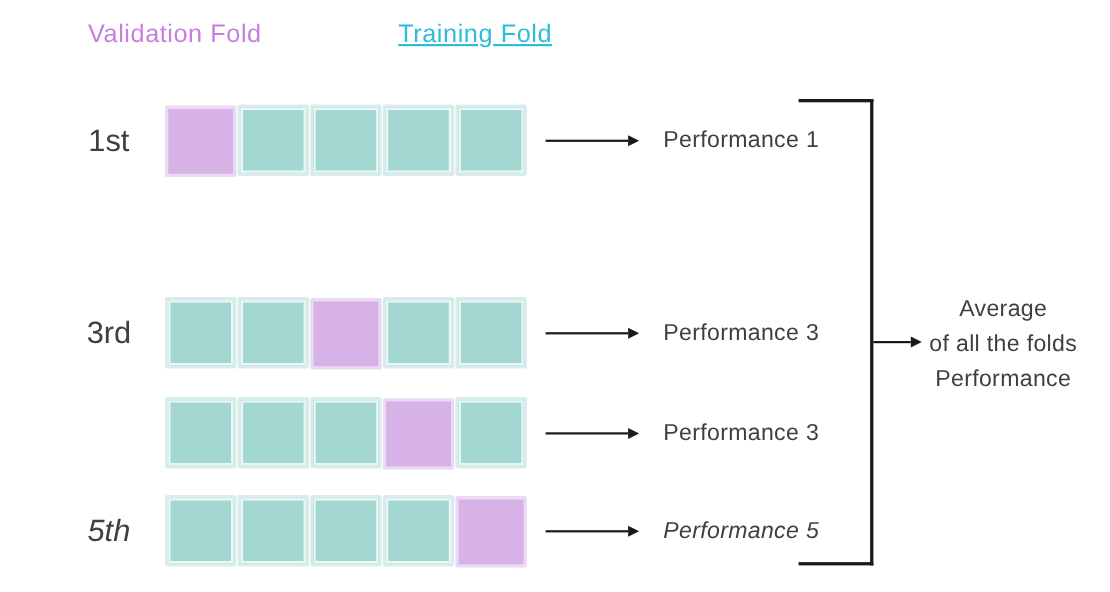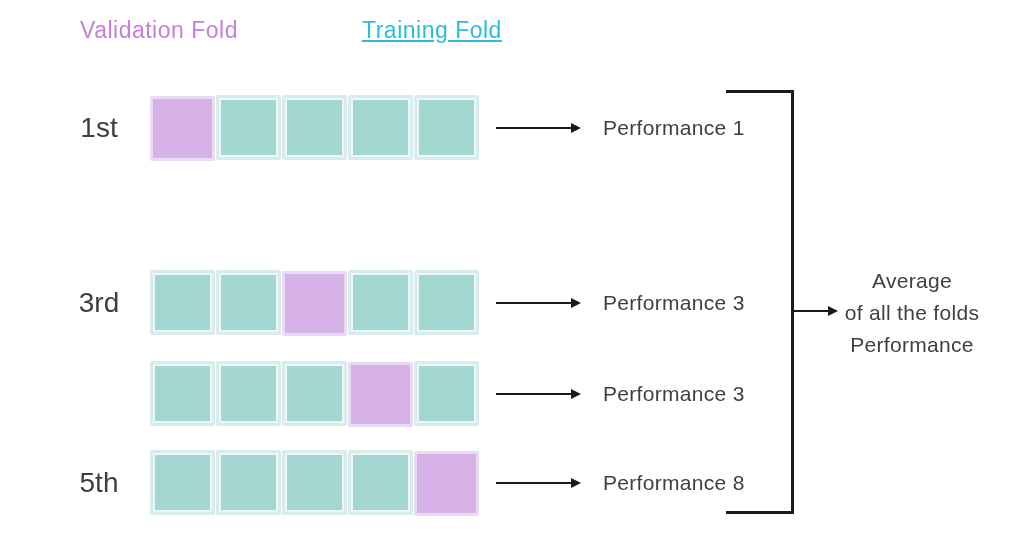--- a/index.html
+++ b/index.html
@@ -26,21 +26,21 @@
     color: var(--training-text, #2cbdd8);
     text-decoration: underline;
   }
 
   
   .fold-row { position: absolute; left: 0; width: 100%; height: 65px; }
   .fold-row.r1 { top: 95px; }
   .fold-row.r2 { top: 182px; }
   .fold-row.r3 { top: 270px; text-align: right; }
   .fold-row.r4 { top: 361px; }
-  .fold-row.r5 { top: 450px; }
+  .fold-row.r5 { top: 450px; font-style: italic; }
 
   .row-label {
     position: absolute; left: 55px; top: 0; height: 100%; width: 88px;
     display: flex; align-items: center; justify-content: center;
     font-size: 28px; color: var(--text, #3f3f3f);
   }
 
   .cells {
     position: absolute; left: 150px; top: 0; height: 65px;
     display: flex; gap: 1px;
@@ -155,21 +155,21 @@
         <div class="cell training"></div>
         <div class="cell training"></div>
         <div class="cell training"></div>
         <div class="cell training"></div>
         <div class="cell validation"></div>
       </div>
     <div class="arrow row-arrow">
       <span class="arrow-line"></span>
       <span class="arrow-head"></span>
     </div>
-    <div class="perf-label">Performance 8</div>
+    <div class="perf-label">Performance 5</div>
   </div>
 
   <div class="bracket-top"></div>
   <div class="bracket-vert"></div>
   <div class="bracket-bottom"></div>
 
   <div class="arrow summary-arrow">
     <span class="arrow-line"></span>
     <span class="arrow-head"></span>
   </div>

